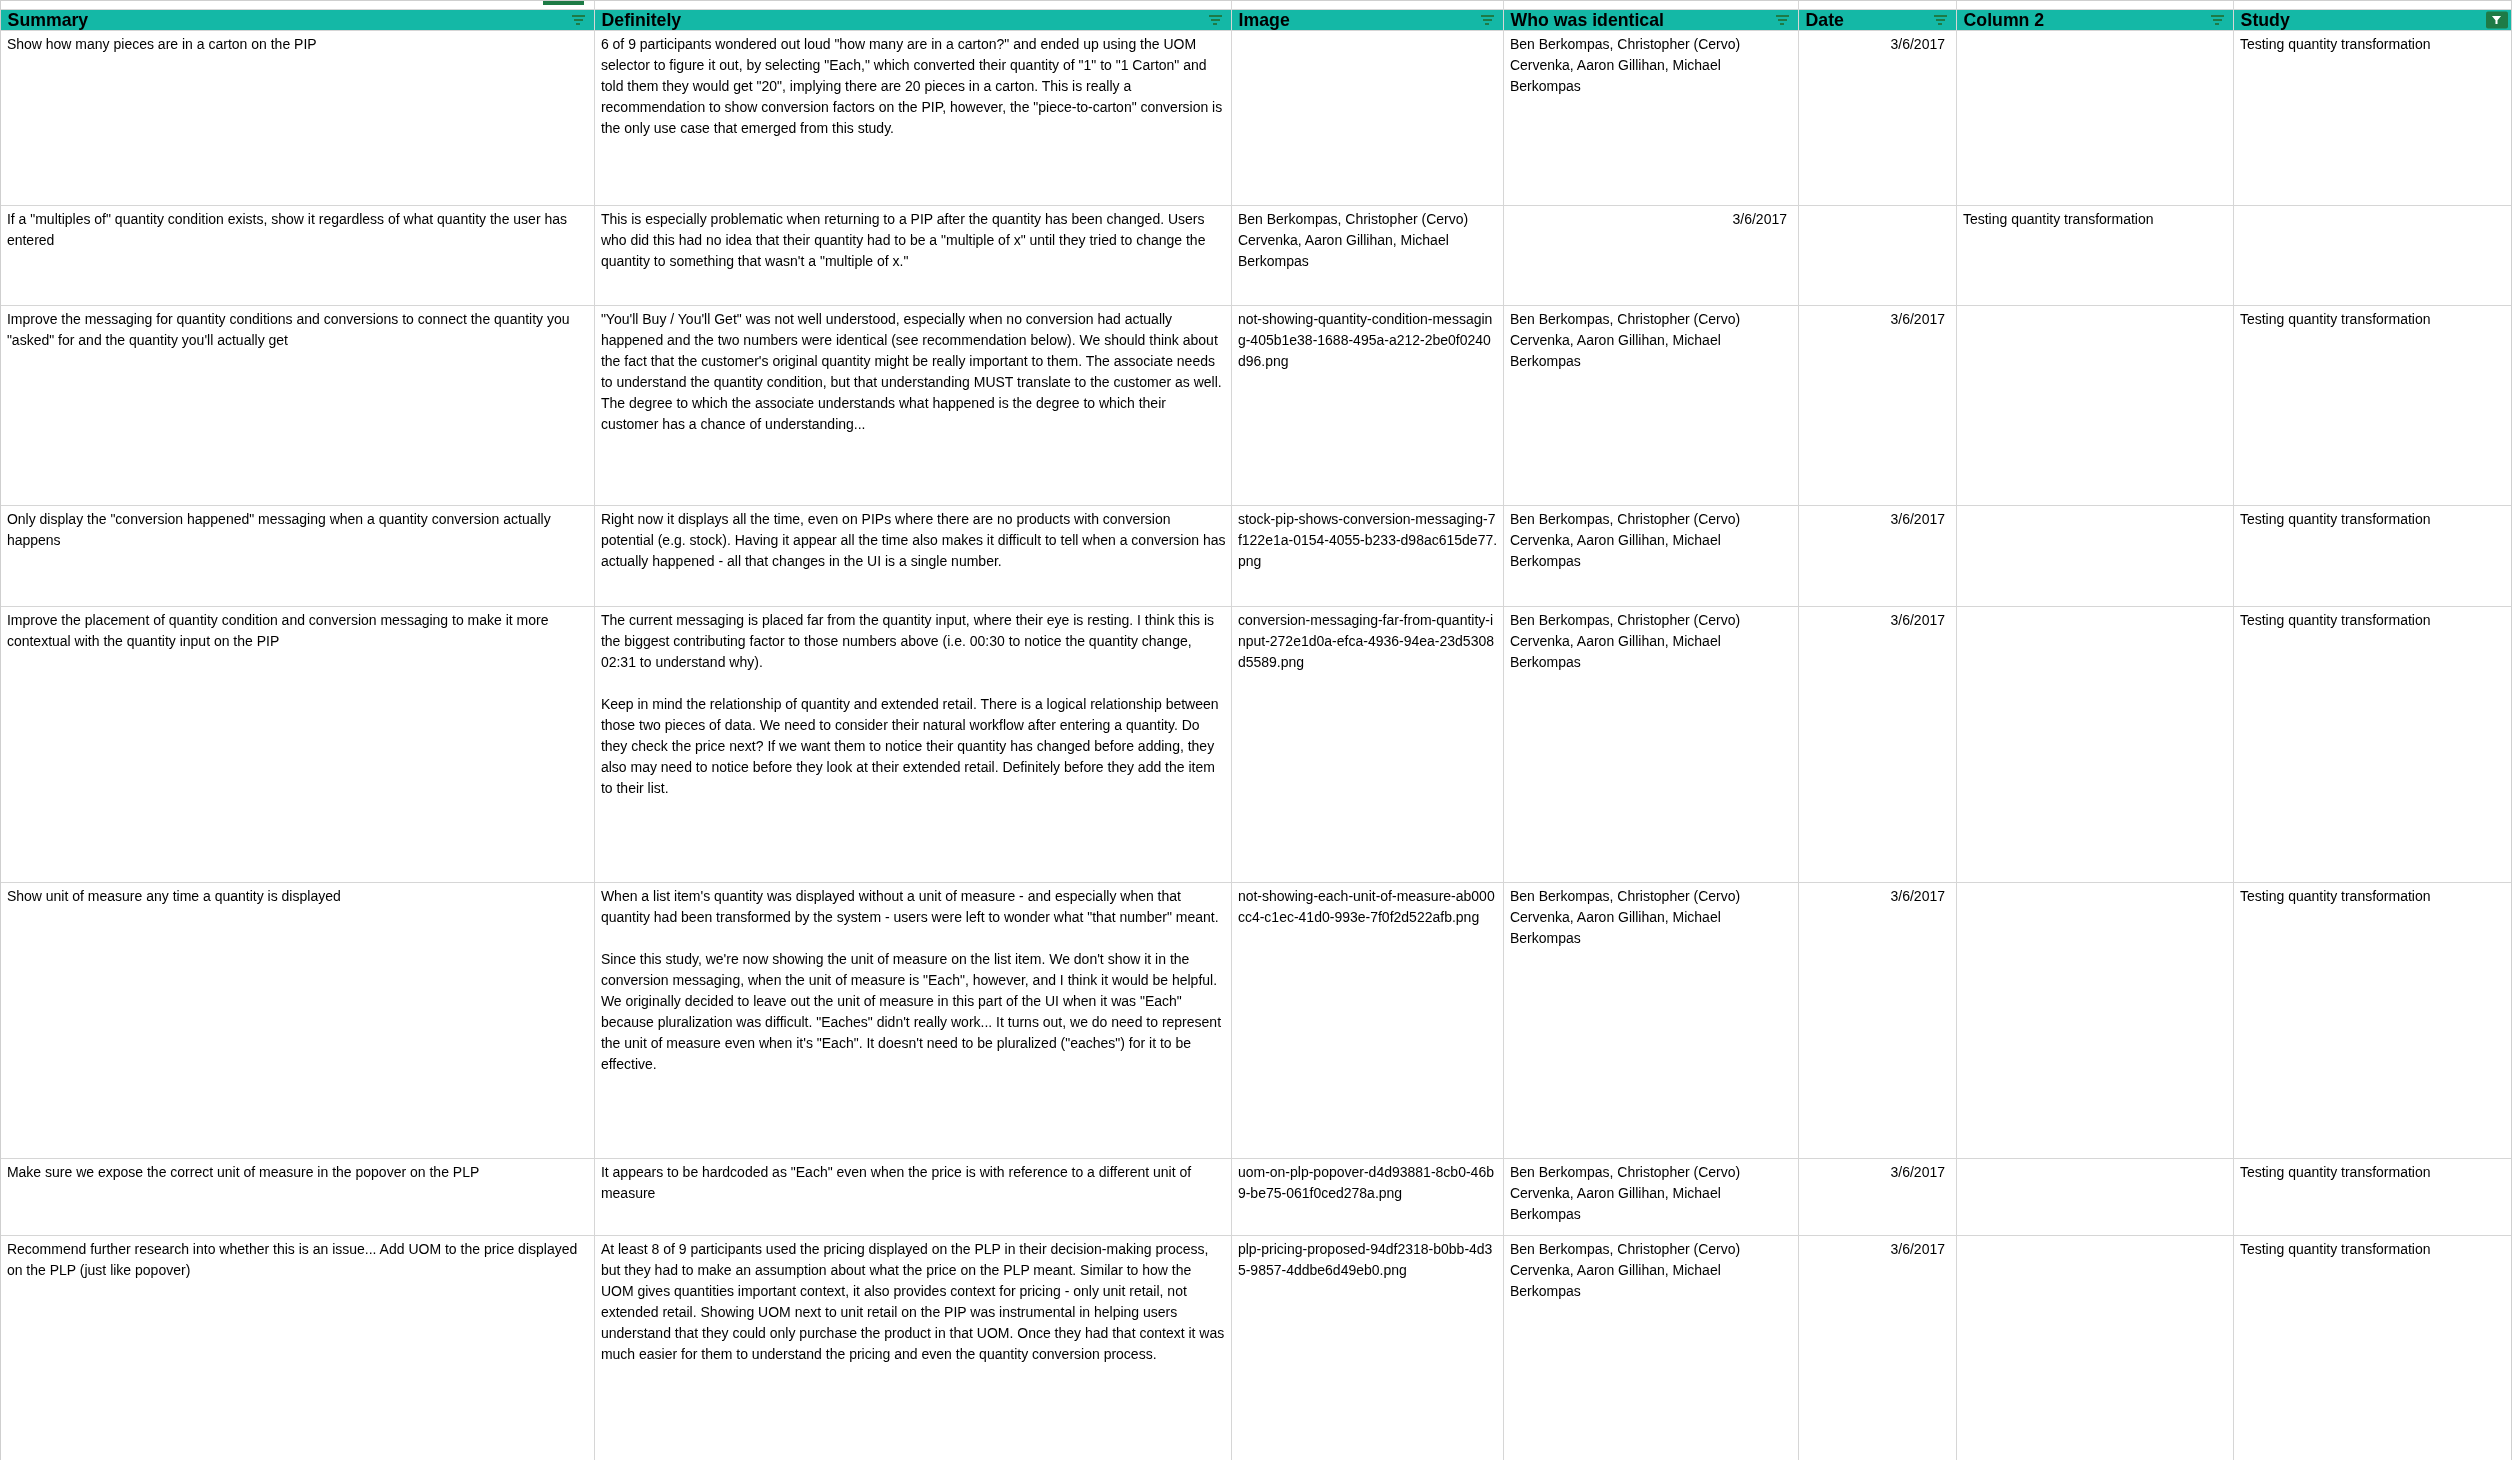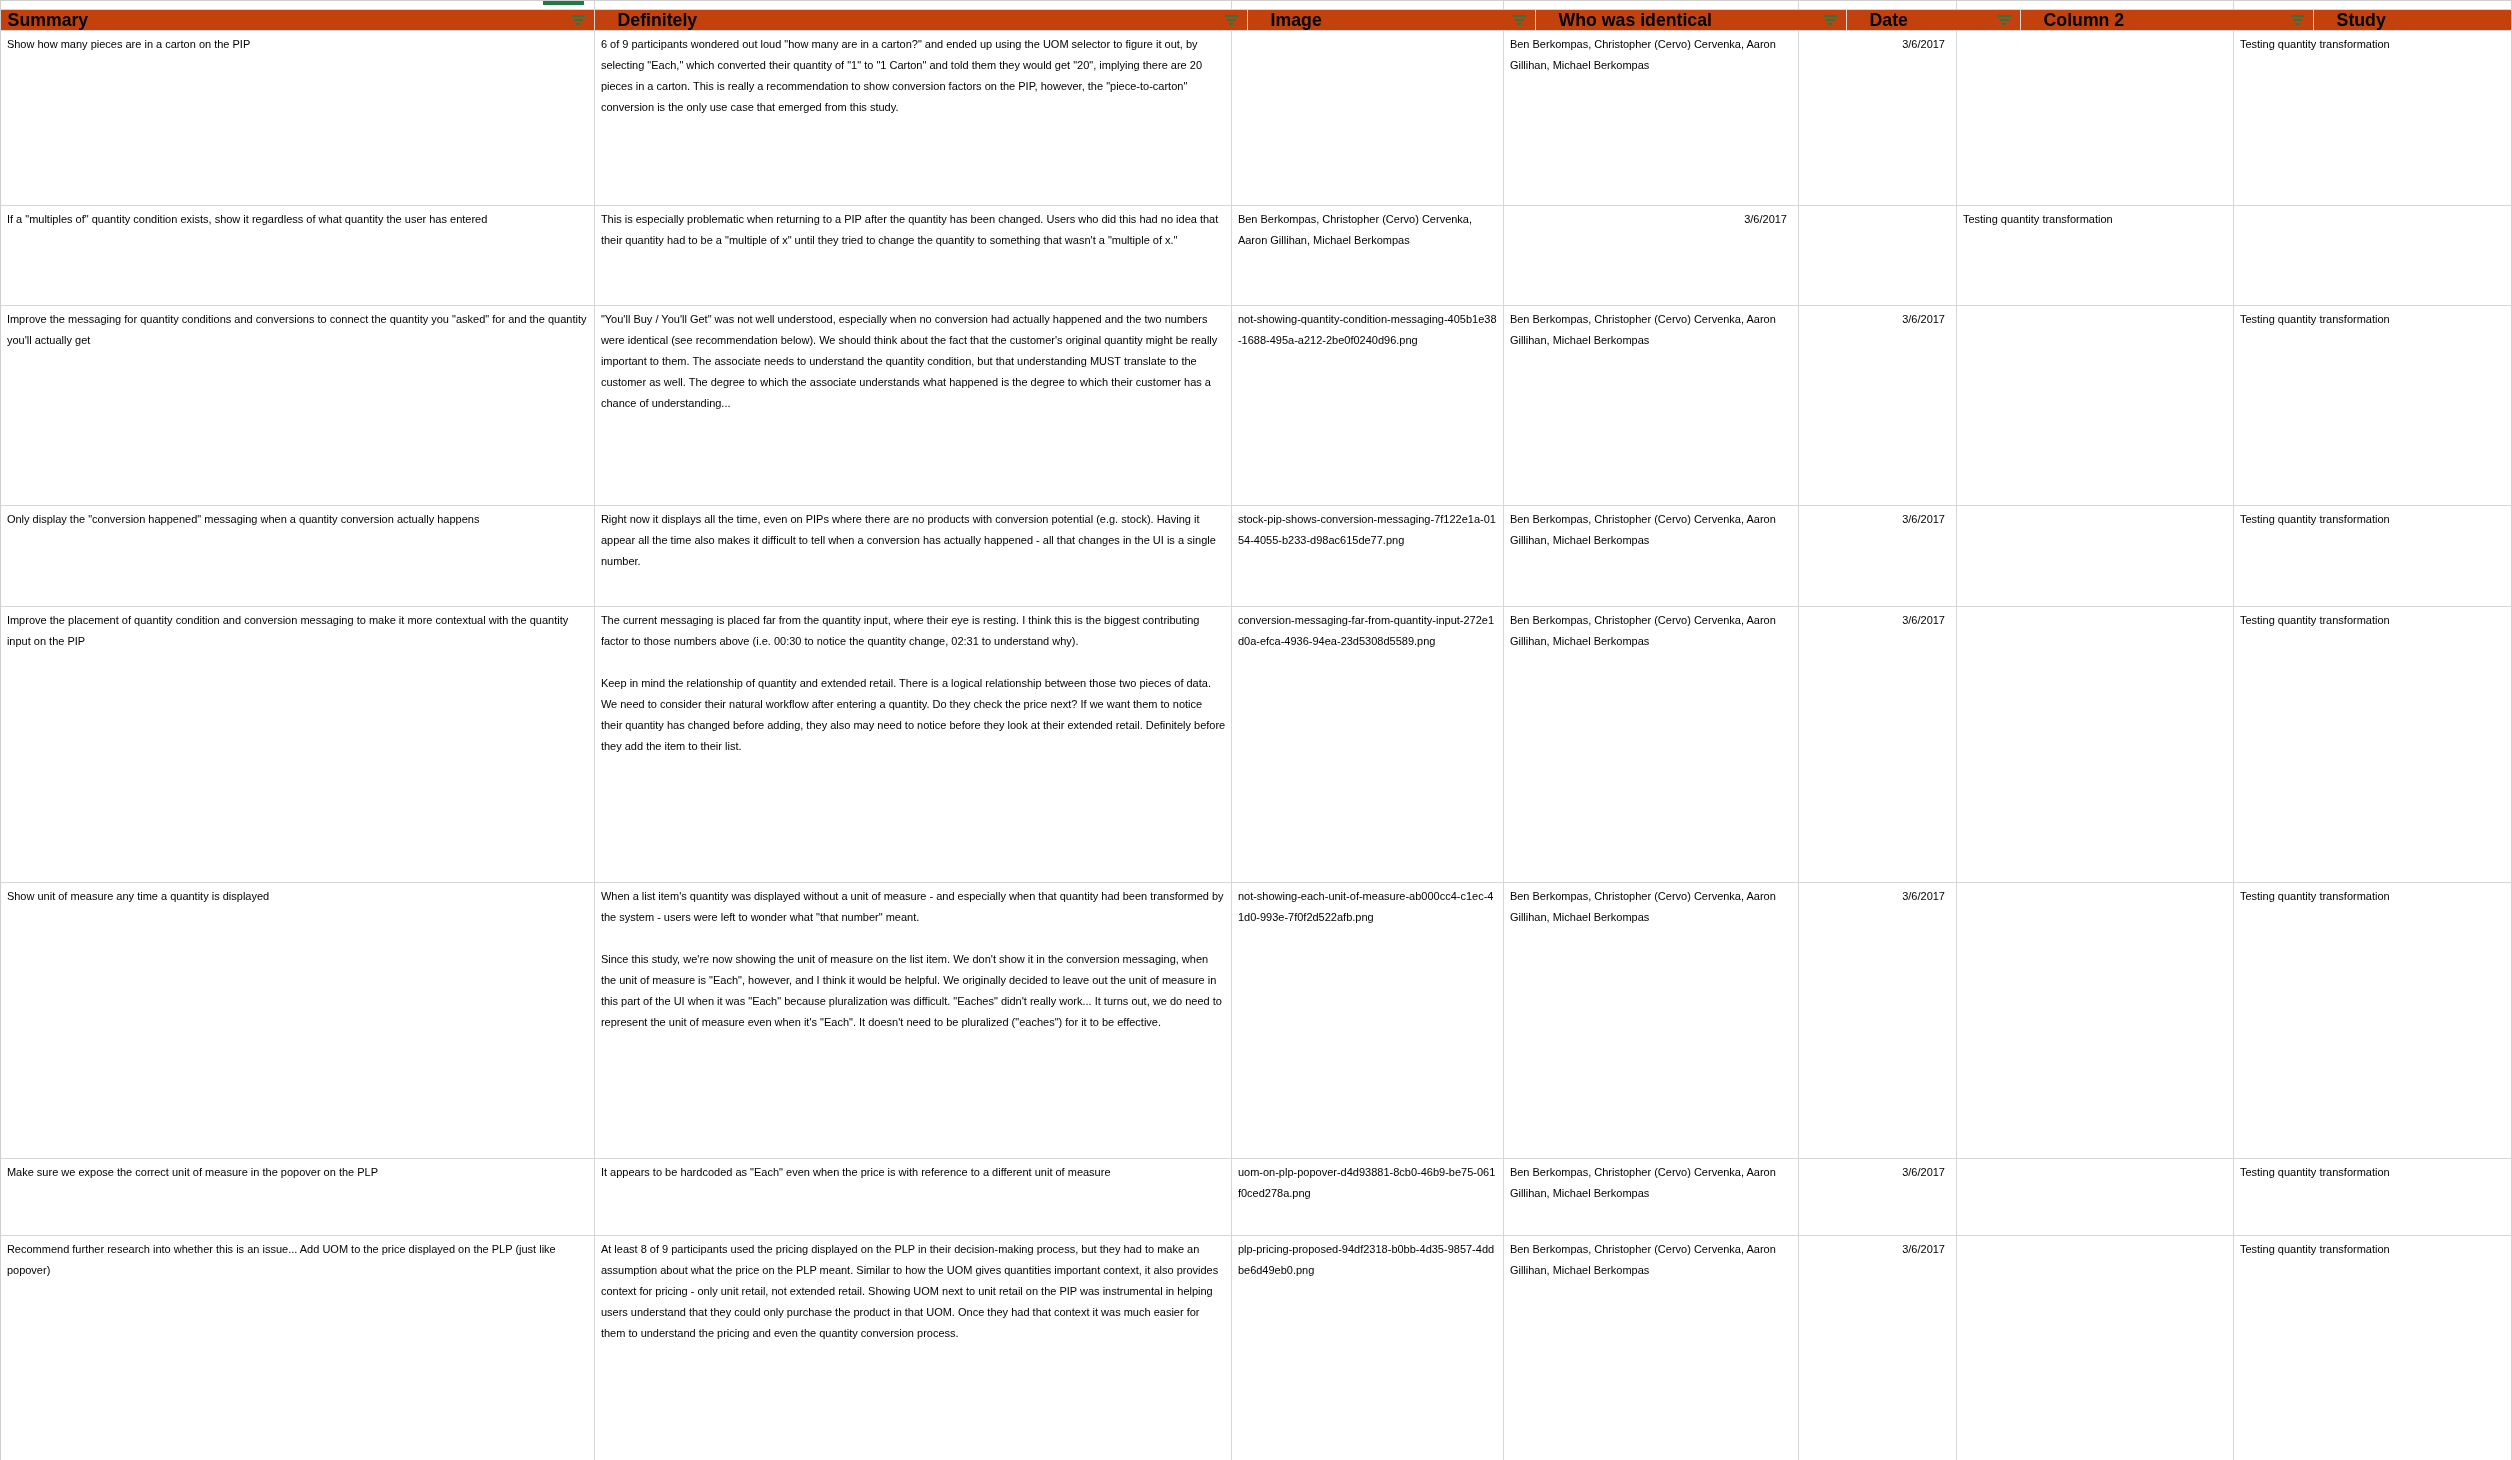--- a/index.html
+++ b/index.html
@@ -23,21 +23,21 @@
 
   
   .sliver { height: 9.2px; background: #fff; }
   .sliver .cell { height: 8.5px; }
   .green-mark {
     position: absolute; left: 542px; top: 0; width: 41px; height: 3.9px;
     background: #1e7b46;
   }
 
   
-  .header { height: 21px; background: #c2410c; gap: 16px; }
+  .header { height: 21px; background: #14b8a6; }
   .header .cell { display: flex; align-items: center; padding: 0 6.6px; }
   .hlabel { font-size: 17.7px; font-weight: 700; white-space: nowrap; }
 
   .filter-lines {
     position: absolute; right: 9.2px; top: 50%; transform: translateY(-50%);
     display: flex; flex-direction: column; align-items: center; gap: 2px;
     cursor: pointer;
   }
   .filter-lines i { display: block; height: 2px; background: #1e7b46; }
   .filter-lines i:nth-child(1) { width: 13px; }
@@ -45,21 +45,21 @@
   .filter-lines i:nth-child(3) { width: 3.9px; }
 
   .filter-button {
     position: absolute; right: 5.3px; top: 50%; transform: translateY(-50%);
     width: 22px; height: 17px; background: #1e7b46; border-radius: 2px;
     display: flex; align-items: center; justify-content: center; cursor: pointer;
   }
 
   
   .dcell {
-    font-size: 11px;
+    font-size: 14px;
     line-height: 21px;
     padding: 3.3px 5.3px 0 5.9px;
     white-space: pre-wrap;
     overflow: hidden;
   }
   .img-cell { word-break: break-all; }
   .date-cell { text-align: right; padding-right: 11px; }
 </style>
 </head>
 <body>

